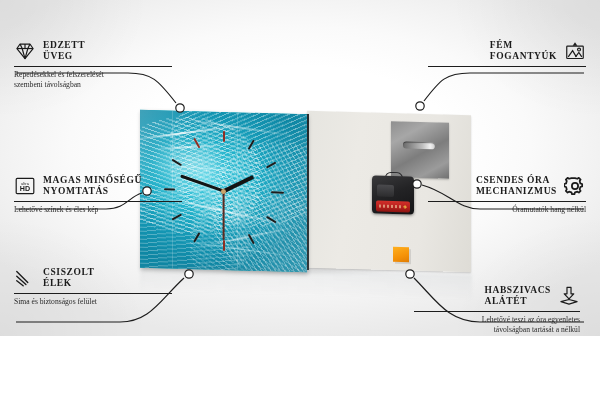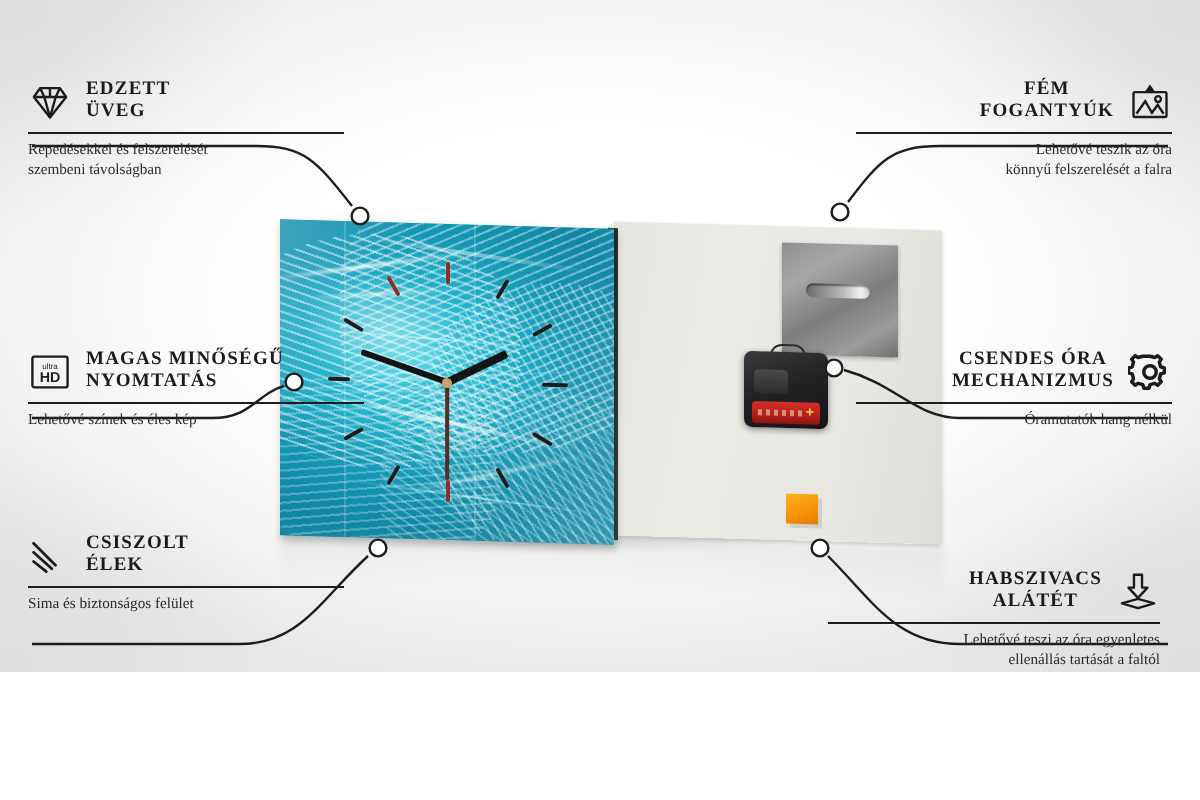--- a/index.html
+++ b/index.html
@@ -128,21 +128,21 @@
   }
   .co-rule{height:1.4px;background:#1d1d1d;margin:4px 0 3px;}
   .co-sub{
     font-family:"Liberation Serif", serif;
     font-size:7.6px;line-height:9.4px;color:#2a2a2a;white-space:nowrap;
   }
   .left .co-head{justify-content:flex-start;}
   .left .co-title{text-align:left;}
   .left .co-sub{text-align:left;}
   .right .co-head{justify-content:flex-end;}
-  .right .co-title{text-align:center;}
+  .right .co-title{text-align:left;}
   .right .co-sub{text-align:right;}
   .ico{width:22px;height:22px;flex:0 0 22px;display:block;}
   .ico svg{display:block;width:22px;height:22px;}
   
   #wires{position:absolute;left:0;top:0;width:600px;height:400px;pointer-events:none;}
   
   .vig{position:absolute;width:150px;height:120px;pointer-events:none;}
   #vig-tl{left:0;top:0;background:radial-gradient(ellipse at 0% 0%, rgba(0,0,0,.055), rgba(0,0,0,0) 70%);}
   #vig-tr{right:0;top:0;background:radial-gradient(ellipse at 100% 0%, rgba(0,0,0,.055), rgba(0,0,0,0) 70%);}
   #vig-bl{left:0;bottom:0;background:radial-gradient(ellipse at 0% 100%, rgba(0,0,0,.05), rgba(0,0,0,0) 70%);}
@@ -336,21 +336,20 @@
           <path d="M12 2.4 L9.4 6.2 H14.6 Z" fill="#1b1b1b" stroke="none"></path>
           <rect x="3" y="6.6" width="18" height="13.6" rx="0.8"></rect>
           <path d="M4.6 18.4 L9.4 11.6 L13.4 18.4"></path>
           <path d="M12.6 18.4 L16.2 13.6 L19.4 18.4"></path>
           <circle cx="16.4" cy="10.4" r="1.6"></circle>
         </g>
           </svg>
       </span>
     </div>
     <div class="co-rule"></div>
-    <div class="co-sub"><span>Lehetővé teszik az óra</span><br><span>könnyű felszerelését a falra</span></div>
   </div>
 
   <div class="callout right" style="left:428px;top:175px;width:158px;">
     <div class="co-head">
       <span class="co-title"><span>CSENDES ÓRA</span><br><span>MECHANIZMUS</span></span>
       <span class="ico">
         <svg viewBox="0 0 24 24">
             <g fill="none" stroke="#1b1b1b" stroke-width="1.9" stroke-linejoin="round">
           <path d="M12 3.4 l2.6 .7 1.6 -1.0 1.9 1.9 -1.0 1.6 .7 2.6 2.0 .6 v2.7 l-2.0 .6 -.7 2.6 1.0 1.6 -1.9 1.9 -1.6 -1.0 -2.6 .7 -.6 2.0 h-2.7 l-.6 -2.0 -2.6 -.7 -1.6 1.0 -1.9 -1.9 1.0 -1.6 -.7 -2.6 -2.0 -.6 v-2.7 l2.0 -.6 .7 -2.6 -1.0 -1.6 1.9 -1.9 1.6 1.0 2.6 -.7 Z"></path>
           <circle cx="12" cy="12" r="3.4"></circle>
@@ -368,16 +367,16 @@
       <span class="ico">
         <svg viewBox="0 0 24 24">
             <g fill="none" stroke="#1b1b1b" stroke-width="1.3" stroke-linejoin="round">
           <path d="M9.8 2.6 h4.4 v7.0 h3.0 L12 15.2 L6.8 9.6 h3.0 Z"></path>
           <path d="M12 15.8 L3.2 18.2 L12 20.8 L20.8 18.2 Z"></path>
         </g>
           </svg>
       </span>
     </div>
     <div class="co-rule"></div>
-    <div class="co-sub"><span>Lehetővé teszi az óra egyenletes</span><br><span>ellenállás tartását a faltól</span></div>
+    <div class="co-sub"><span>Lehetővé teszi az óra egyenletes</span><br><span>távolságban tartását a nélkül</span></div>
   </div>
 
 </div>
 
 </body></html>

